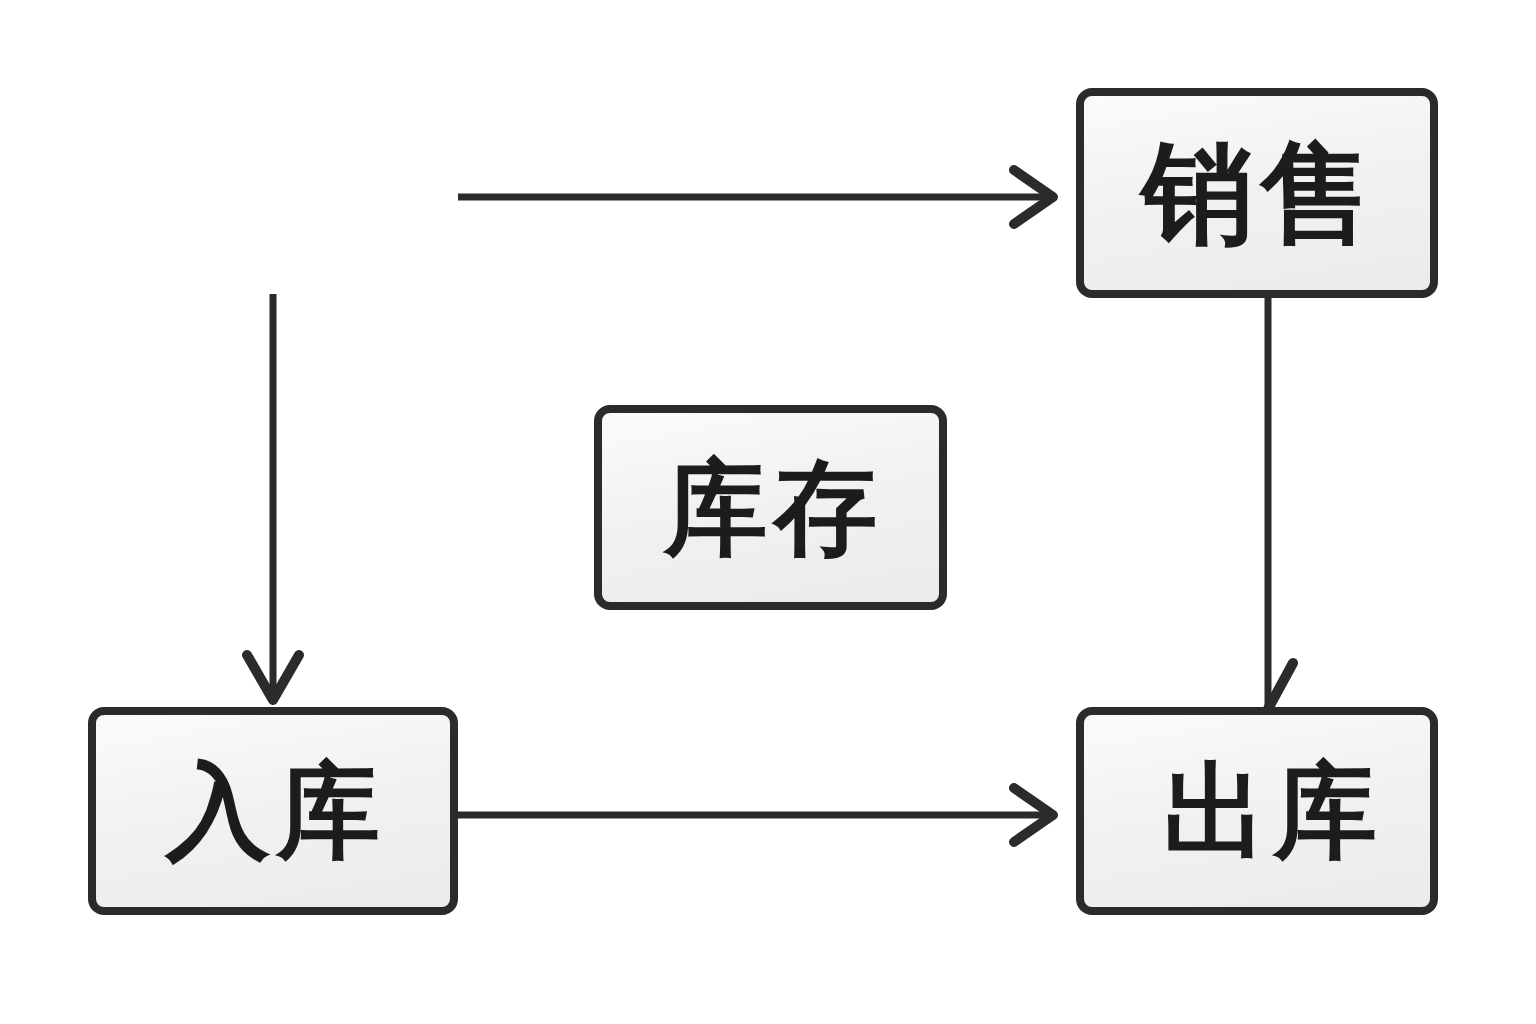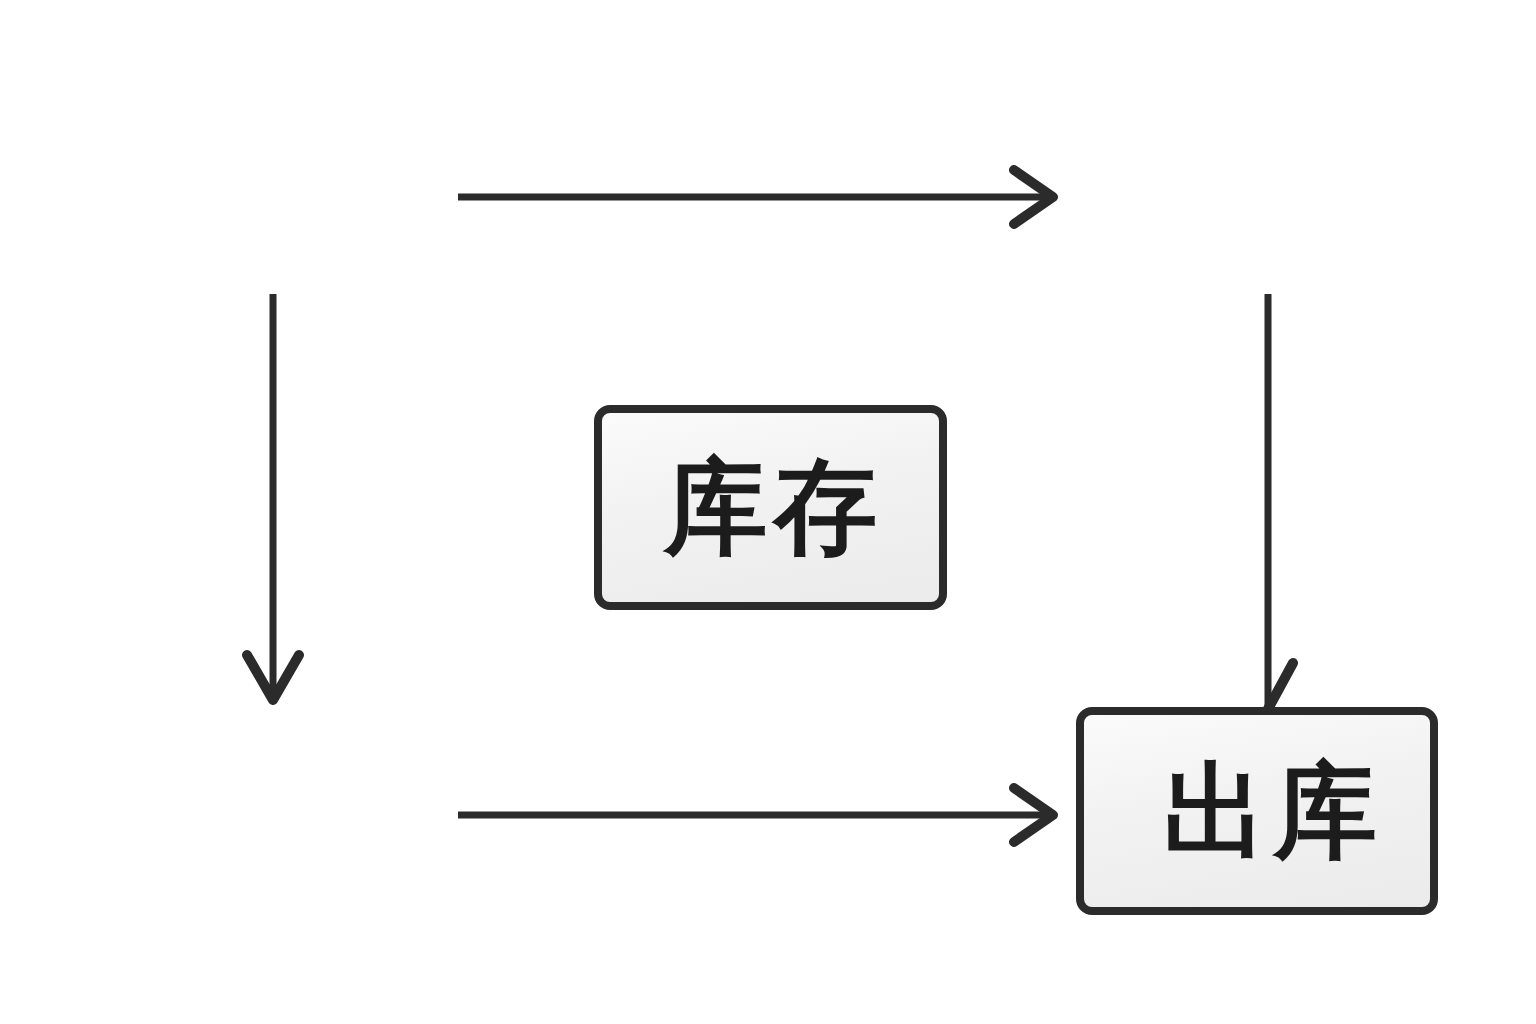--- a/index.html
+++ b/index.html
@@ -43,21 +43,21 @@
     color: #1c1c1c;
     font-weight: 700;
     letter-spacing: 6px;
     text-indent: 6px;
     line-height: 1;
     white-space: nowrap;
     -webkit-font-smoothing: antialiased;
   }
   #node-purchase  { left: 88px;   top: 88px;  width: 370px; height: 210px; }
   #node-sales     { left: 1076px; top: 88px;  width: 362px; height: 210px; }
-  #node-inventory { left: 594px;  top: 405px; width: 353px; height: 205px; font-family: Liberation Serif, serif; }
+  #node-inventory { left: 594px;  top: 405px; width: 353px; height: 205px; }
   #node-stock-in  { left: 88px;   top: 707px; width: 370px; height: 208px; }
   #node-stock-out { left: 1076px; top: 707px; width: 362px; height: 208px; padding-left: 26px; }
 
   #node-purchase  .node-label { font-size: 112px; }
   #node-sales     .node-label { font-size: 112px; }
   #node-inventory .node-label { font-size: 104px; }
   #node-stock-in  .node-label { font-size: 104px; }
   #node-stock-out .node-label { font-size: 104px; }
 </style>
 </head>
@@ -83,23 +83,29 @@
     </g>
 
     <g>
       <line x1="458" y1="815" x2="1050" y2="815" stroke="#2b2b2b" stroke-width="7" stroke-linecap="butt"></line>
       <path d="M 1014 788 L 1053 815 L 1014 842" fill="none" stroke="#2b2b2b" stroke-width="10" stroke-linecap="round" stroke-linejoin="round"></path>
     </g>
 
   </svg>
 
 
+  <div class="node" id="node-sales">
+    <span class="node-label">销售</span>
+  </div>
 
   <div class="node" id="node-inventory">
     <span class="node-label">库存</span>
   </div>
 
+  <div class="node" id="node-stock-in">
+    <span class="node-label">入库</span>
+  </div>
 
   <div class="node" id="node-stock-out">
     <span class="node-label">出库</span>
   </div>
 
 </div>
 
 </body></html>

